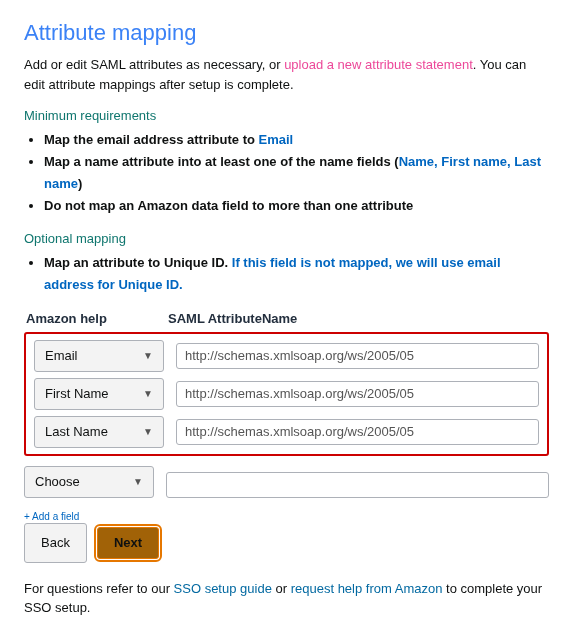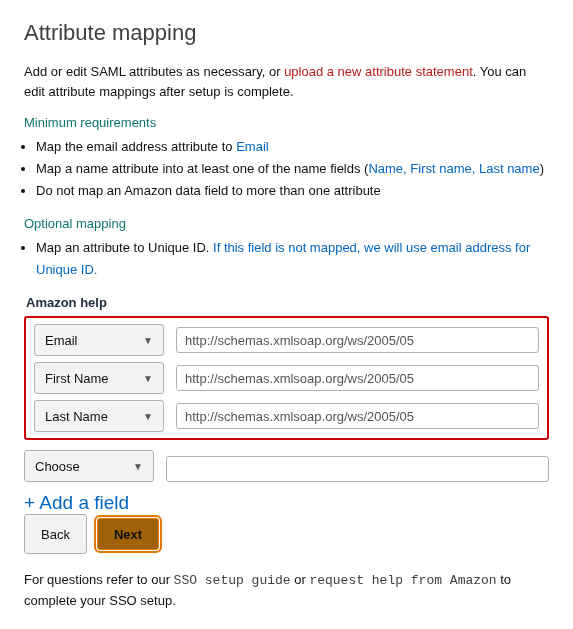--- a/index.html
+++ b/index.html
@@ -8,41 +8,42 @@
       font-size: 13px;
       color: #232f3e;
       background: #fff;
       width: 573px;
       min-height: 629px;
       padding: 20px 24px;
     }
     h1 {
       font-size: 22px;
       font-weight: 400;
-      margin-bottom: 16px;
-      color: #404040;
+      margin-bottom: 9px;
+      color: #3b82f6;
     }
     .intro-text {
       margin-bottom: 14px;
       line-height: 1.5;
       color: #0f1111;
     }
     .intro-text a {
-      color: #b91c1c;
+      color: #ec4899;
       text-decoration: none;
     }
     .section-title {
       font-weight: 400;
       margin-bottom: 6px;
       color: #0f766e;
     }
     ul.req-list {
-      margin-left: 12px;
+      margin-left: 20px;
       margin-bottom: 14px;
       line-height: 1.7;
+      font-weight: bold;
     }
     ul.req-list li { color: #0f1111; }
     ul.req-list li a {
       color: #0066c0;
       text-decoration: none;
     }
     .table-header {
       display: flex;
       gap: 12px;
       margin-bottom: 6px;
@@ -94,21 +95,21 @@
     }
     .mapping-row-optional {
       display: flex;
       align-items: flex-end;
       gap: 12px;
       margin-bottom: 10px;
     }
     .add-field-link {
       color: #0066c0;
       text-decoration: none;
-      font-size: 19px;
+      font-size: 10px;
       display: inline-block;
       margin-bottom: 0;
     }
     .button-row {
       display: flex;
       gap: 10px;
       margin-bottom: 16px;
       align-items: center;
     }
     .btn-back {
@@ -133,23 +134,22 @@
       color: #0f1111;
       outline: 2px solid #e67700;
       outline-offset: 1px;
     }
     .footer-text {
       font-size: 13px;
       line-height: 1.5;
       color: #0f1111;
     }
     .footer-text a {
-      color: #404040;
-      text-decoration: none;
-      font-family: Liberation Mono, monospace;
+      color: #0369a1;
+      text-decoration: none;
     }
   </style>
 </head>
 <body>
 
 
 
 <h1>Attribute mapping</h1>
 
 <p class="intro-text">
@@ -163,20 +163,21 @@
   <li>Do not map an Amazon data field to more than one attribute</li>
 </ul>
 
 <p class="section-title">Optional mapping</p>
 <ul class="req-list">
   <li>Map an attribute to Unique ID. <a href="#">If this field is not mapped, we will use email address for Unique ID.</a></li>
 </ul>
 
 <div class="table-header">
   <div class="col-amazon">Amazon help</div>
+  <div class="col-saml">SAML AttributeName</div>
 </div>
 
 <div class="mapping-grid-required">
   <div class="mapping-row">
     <button class="dropdown-btn">
       <span>Email</span>
       <span class="chevron">▼</span>
     </button>
     <input class="saml-input" type="text" value="http://schemas.xmlsoap.org/ws/2005/05" style="">
   </div>

